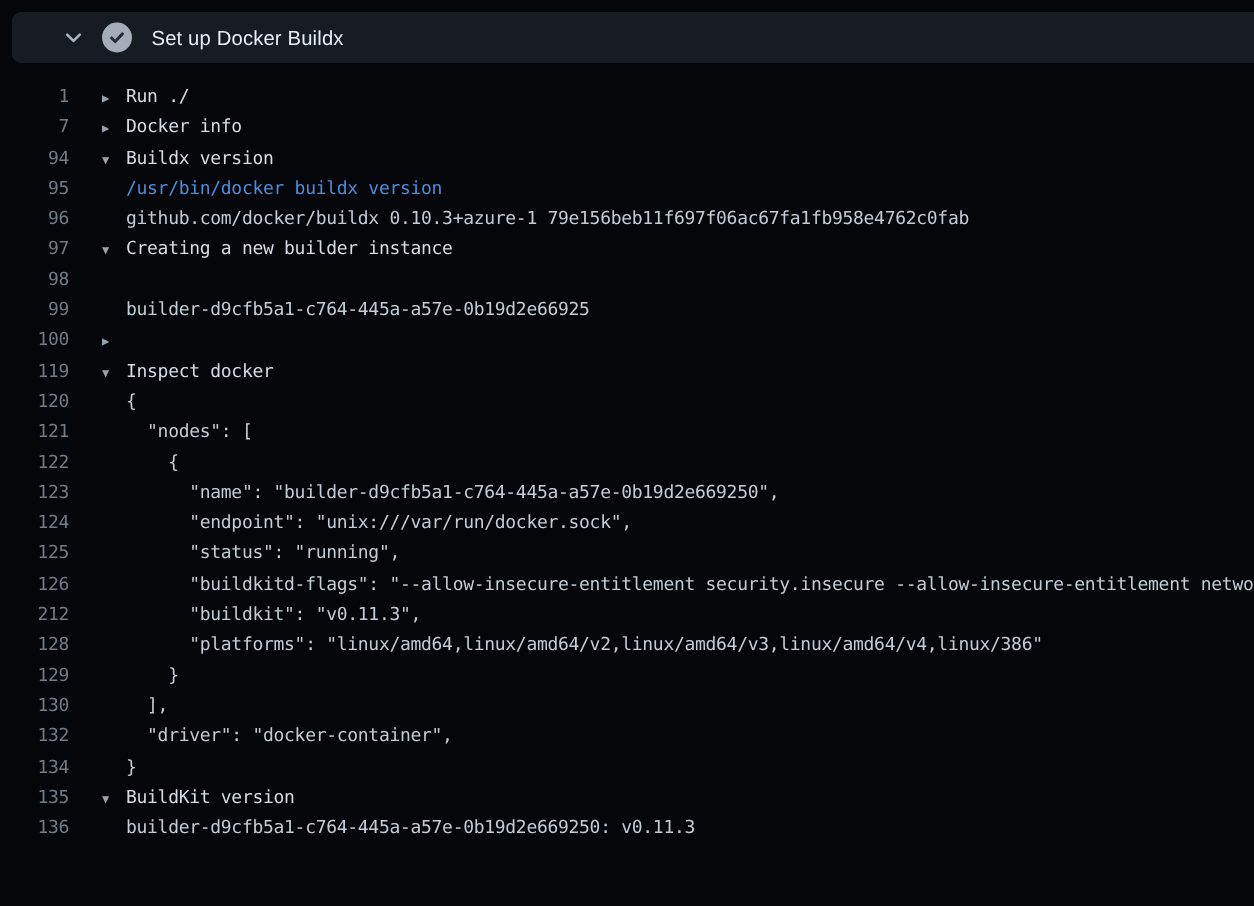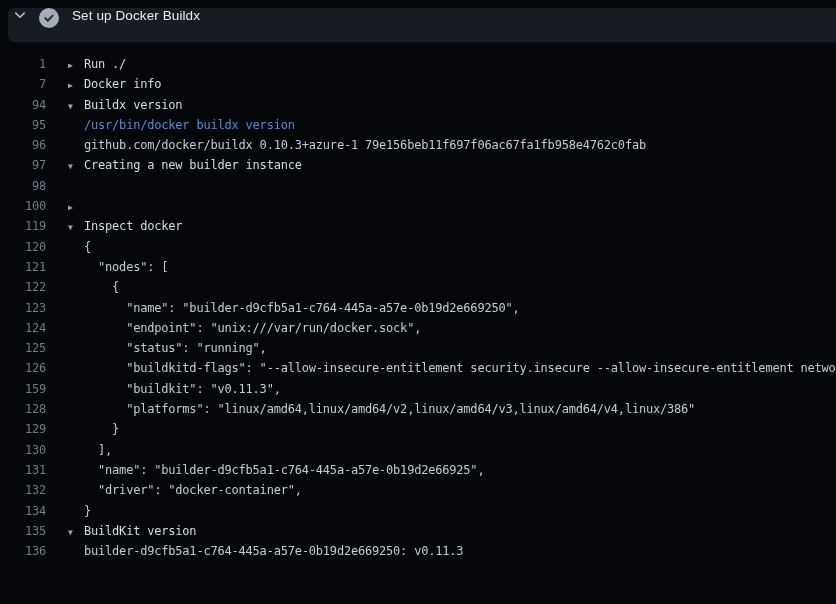--- a/index.html
+++ b/index.html
@@ -17,22 +17,22 @@
   html,body{margin:0;padding:0;}
   body{
     width:836px;height:604px;overflow:hidden;
     background:var(--page-bg);
     font-family:"Liberation Sans", sans-serif;
   }
   .step-header{
     position:absolute;left:8px;top:8px;right:0;height:34px;
     background:var(--header-bg);
     border-radius:6px 0 0 6px;
-    display:flex;
-    padding-left:5px;box-sizing:border-box;
+    display:flex;align-items:center;
+    padding-left:34px;box-sizing:border-box;
     cursor:pointer;
   }
   .chev{display:inline-flex;width:14px;height:14px;margin-right:12px;align-items:center;justify-content:center;}
   .check{
     display:inline-flex;width:20px;height:20px;border-radius:50%;
     background:var(--check-circle);
     align-items:center;justify-content:center;margin-right:13px;flex:none;
   }
   .title{
     color:var(--title);font-size:13.5px;font-weight:400;letter-spacing:.1px;
@@ -113,20 +113,25 @@
     <span class="ln">97</span>
     <span class="caret">▼</span>
     <span class="txt">Creating a new builder instance</span>
   </div>
 
   <div class="row command">
     <span class="ln">98</span>
     <span class="caret"></span>
   </div>
 
+  <div class="row output">
+    <span class="ln">99</span>
+    <span class="caret"></span>
+    <span class="txt">builder-d9cfb5a1-c764-445a-a57e-0b19d2e66925</span>
+  </div>
 
   <div class="row group-collapsed">
     <span class="ln">100</span>
     <span class="caret">▶</span>
   </div>
 
   <div class="row group-expanded">
     <span class="ln">119</span>
     <span class="caret">▼</span>
     <span class="txt">Inspect docker</span>
@@ -168,21 +173,21 @@
     <span class="txt">      "status": "running",</span>
   </div>
 
   <div class="row output">
     <span class="ln">126</span>
     <span class="caret"></span>
     <span class="txt">      "buildkitd-flags": "--allow-insecure-entitlement security.insecure --allow-insecure-entitlement network.host",</span>
   </div>
 
   <div class="row output">
-    <span class="ln">159</span>
+    <span class="ln">212</span>
     <span class="caret"></span>
     <span class="txt">      "buildkit": "v0.11.3",</span>
   </div>
 
   <div class="row output">
     <span class="ln">128</span>
     <span class="caret"></span>
     <span class="txt">      "platforms": "linux/amd64,linux/amd64/v2,linux/amd64/v3,linux/amd64/v4,linux/386"</span>
   </div>
 
@@ -191,25 +196,20 @@
     <span class="caret"></span>
     <span class="txt">    }</span>
   </div>
 
   <div class="row output">
     <span class="ln">130</span>
     <span class="caret"></span>
     <span class="txt">  ],</span>
   </div>
 
-  <div class="row output">
-    <span class="ln">131</span>
-    <span class="caret"></span>
-    <span class="txt">  "name": "builder-d9cfb5a1-c764-445a-a57e-0b19d2e66925",</span>
-  </div>
 
   <div class="row output">
     <span class="ln">132</span>
     <span class="caret"></span>
     <span class="txt">  "driver": "docker-container",</span>
   </div>
 
 
   <div class="row output">
     <span class="ln">134</span>

